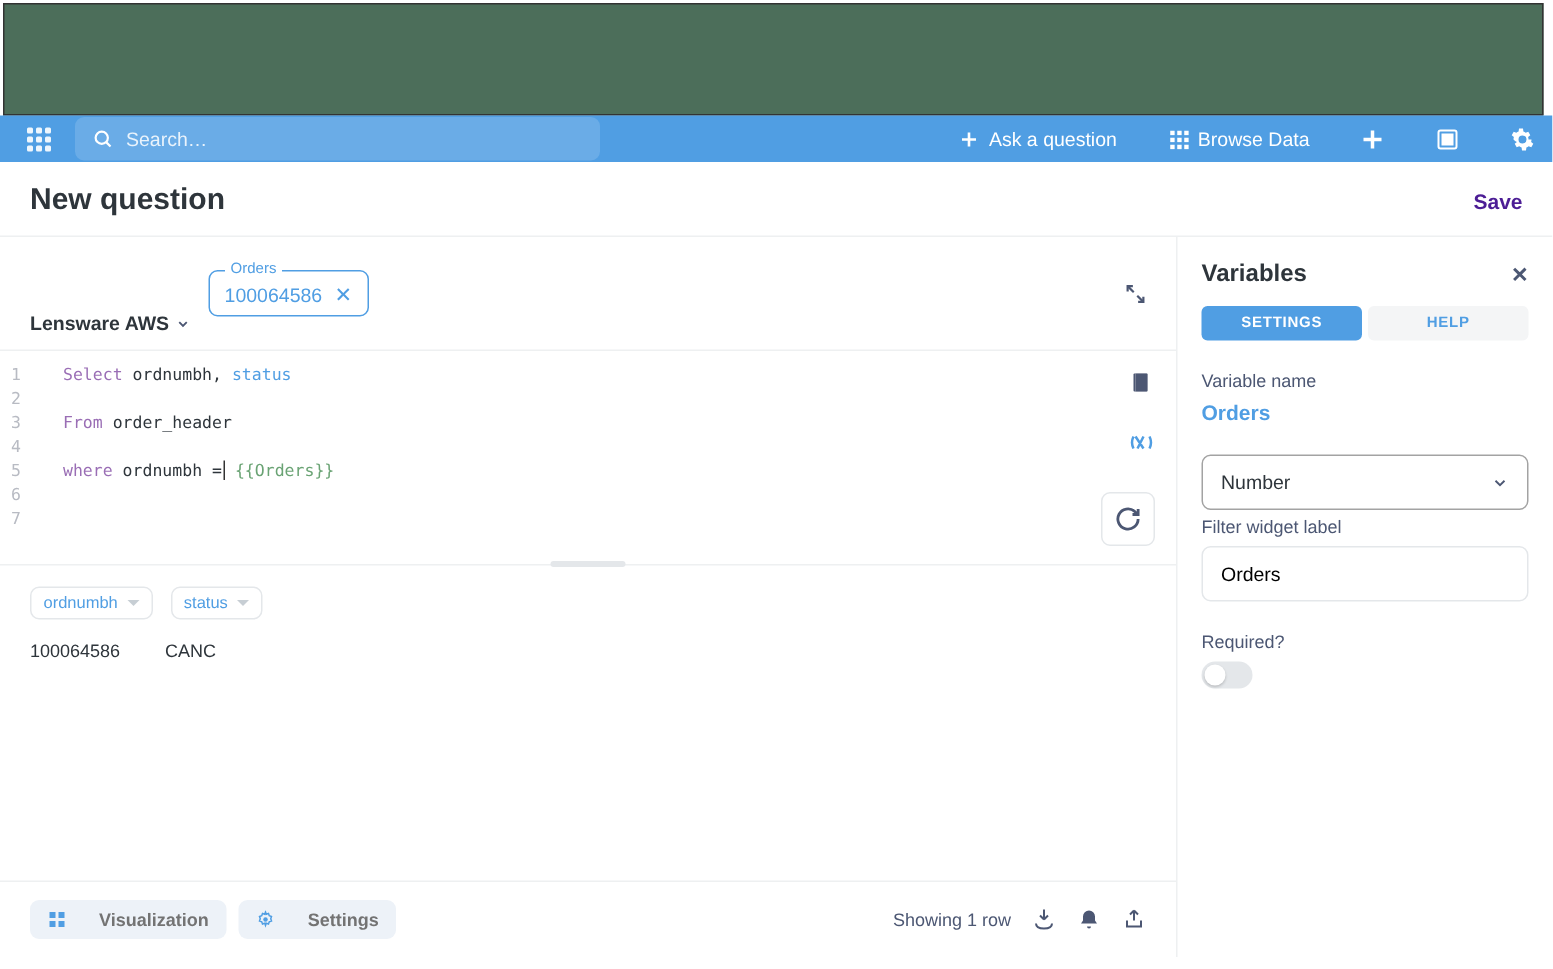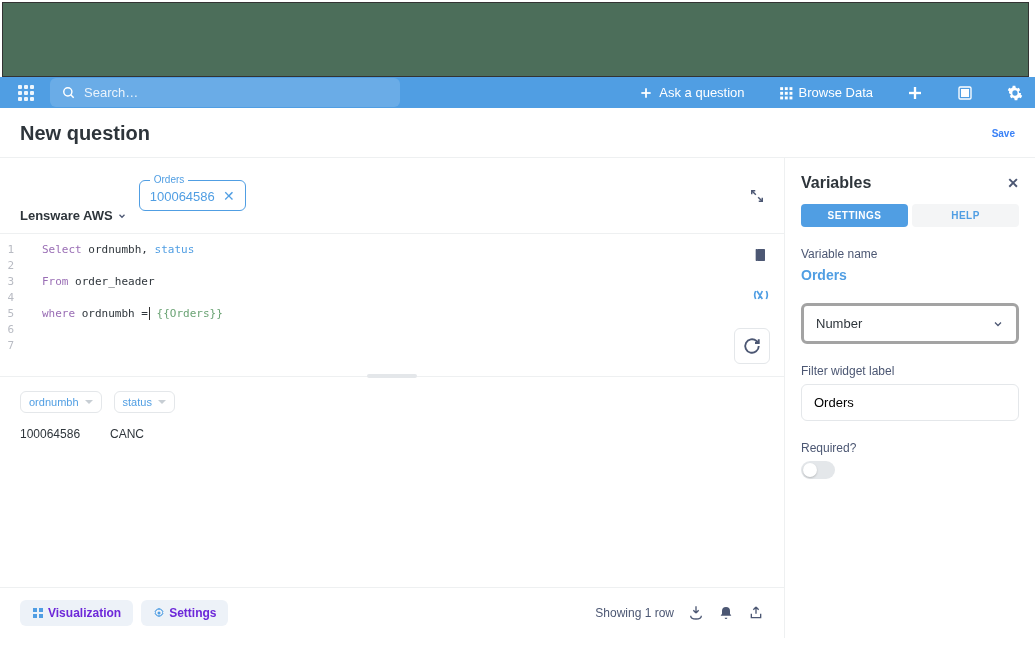--- a/index.html
+++ b/index.html
@@ -13,21 +13,21 @@
 .logo-dots span { width: 4px; height: 4px; background: #fff; border-radius: 1px; opacity: 0.9; }
 .search-box { background: rgba(255,255,255,0.15); border-radius: 6px; display: flex; align-items: center; padding: 7px 12px; width: 350px; }
 .search-box input { background: transparent; border: none; outline: none; color: #fff; font-size: 13px; margin-left: 8px; flex: 1; }
 .search-box input::placeholder { color: rgba(255,255,255,0.85); }
 .nav-right { margin-left: auto; display: flex; align-items: center; gap: 34px; }
 .nav-link { display: flex; align-items: center; gap: 6px; color: #fff; font-size: 13px; cursor: pointer; }
 .nav-icon { width: 16px; height: 16px; display: flex; align-items: center; justify-content: center; }
 
 .header-row { display: flex; align-items: center; justify-content: space-between; padding: 14px 20px 12px 20px; }
 .page-title { font-size: 20px; font-weight: 700; }
-.save-link { color: #3b82f6; font-size: 10px; font-weight: 600; cursor: pointer; }
+.save-link { color: #4c1d95; font-size: 14px; font-weight: 600; cursor: pointer; }
 
 .divider { height: 1px; background: #eef0f1; }
 
 .main-area { display: flex; height: 480px; }
 .left-col { flex: 1; display: flex; flex-direction: column; border-right: 1px solid #eef0f1; }
 .right-col { width: 250px; padding: 16px; }
 
 .filter-bar { display: flex; align-items: center; padding: 10px 20px; gap: 12px; border-bottom: 1px solid #eef0f1; }
 .db-selector { display: flex; align-items: center; gap: 4px; font-size: 13px; font-weight: 700; cursor: pointer; margin-top: 40px; }
 .var-pill { position: relative; border: 1.5px solid #509ee3; border-radius: 6px; background: #fff; padding: 8px 30px 6px 10px; }
@@ -48,35 +48,35 @@
 .editor-handle { position: absolute; bottom: -2px; left: 50%; transform: translateX(-50%); width: 50px; height: 4px; background: #e4e7ea; border-radius: 4px; }
 
 .results { border-top: 1px solid #eef0f1; padding: 14px 20px 0 20px; }
 .col-headers { display: flex; gap: 12px; margin-bottom: 10px; }
 .col-pill { border: 1px solid #e4e7ea; border-radius: 6px; padding: 4px 22px 4px 8px; font-size: 11px; color: #509ee3; position: relative; cursor: pointer; }
 .col-pill::after { content: ""; position: absolute; right: 8px; top: 50%; width: 0; height: 0; border-left: 4px solid transparent; border-right: 4px solid transparent; border-top: 4px solid #c7ced4; transform: translateY(-50%); }
 .data-row { display: flex; gap: 12px; font-size: 12px; padding: 4px 0; }
 .data-cell1 { width: 78px; }
 
 .bottom-bar { display: flex; align-items: center; padding: 12px 20px; }
-.btn-pill { background: #edf2f8; color: #6d28d9; border-radius: 6px; padding: 6px 12px; font-size: 12px; font-weight: 600; display: flex; align-items: center; gap: 4px; cursor: pointer; border: none; }
+.btn-pill { background: #edf2f8; color: #737373; border-radius: 6px; padding: 6px 12px; font-size: 12px; font-weight: 600; display: flex; align-items: center; gap: 22px; cursor: pointer; border: none; }
 .btn-pill + .btn-pill { margin-left: 8px; }
 .bottom-right { margin-left: auto; display: flex; align-items: center; gap: 14px; color: #4c5773; }
 .row-count { font-size: 12px; }
 
 .panel-header { display: flex; align-items: center; justify-content: space-between; margin-bottom: 12px; }
 .panel-title { font-size: 16px; font-weight: 700; }
 .panel-close { color: #4c5773; cursor: pointer; font-size: 14px; font-weight: bold; }
 .tab-row { display: flex; margin-bottom: 20px; }
 .tab { flex: 1; text-align: center; font-size: 10px; font-weight: 700; letter-spacing: 0.5px; padding: 6px 0; border-radius: 4px; cursor: pointer; }
 .tab.active { background: #509ee3; color: #fff; }
 .tab.inactive { background: #f4f5f6; color: #509ee3; margin-left: 4px; }
 .field-label { font-size: 12px; color: #4c5773; margin-bottom: 6px; }
 .field-value-link { color: #509ee3; font-size: 14px; font-weight: 700; margin-bottom: 20px; display: block; cursor: pointer; }
-.select-box { border: 3px solid #a3a3a3; border-radius: 6px; padding: 10px 12px; font-size: 13px; display: flex; justify-content: space-between; align-items: center; margin-bottom: 20px; cursor: pointer; }
+.select-box { border: 1px solid #a3a3a3; border-radius: 6px; padding: 10px 12px; font-size: 13px; display: flex; justify-content: space-between; align-items: center; margin-bottom: 4px; cursor: pointer; }
 .input-box { border: 1px solid #e4e7ea; border-radius: 6px; padding: 10px 12px; font-size: 13px; margin-bottom: 20px; width: 100%; outline: none; }
 .toggle { width: 34px; height: 18px; background: #e4e7ea; border-radius: 9px; position: relative; cursor: pointer; }
 .toggle::after { content: ""; position: absolute; width: 14px; height: 14px; background: #fff; border-radius: 50%; top: 2px; left: 2px; box-shadow: 0 1px 2px rgba(0,0,0,0.2); }
 
 svg { display: block; }
 </style>
 </head>
 <body>
 
 <div class="top-banner"></div>

